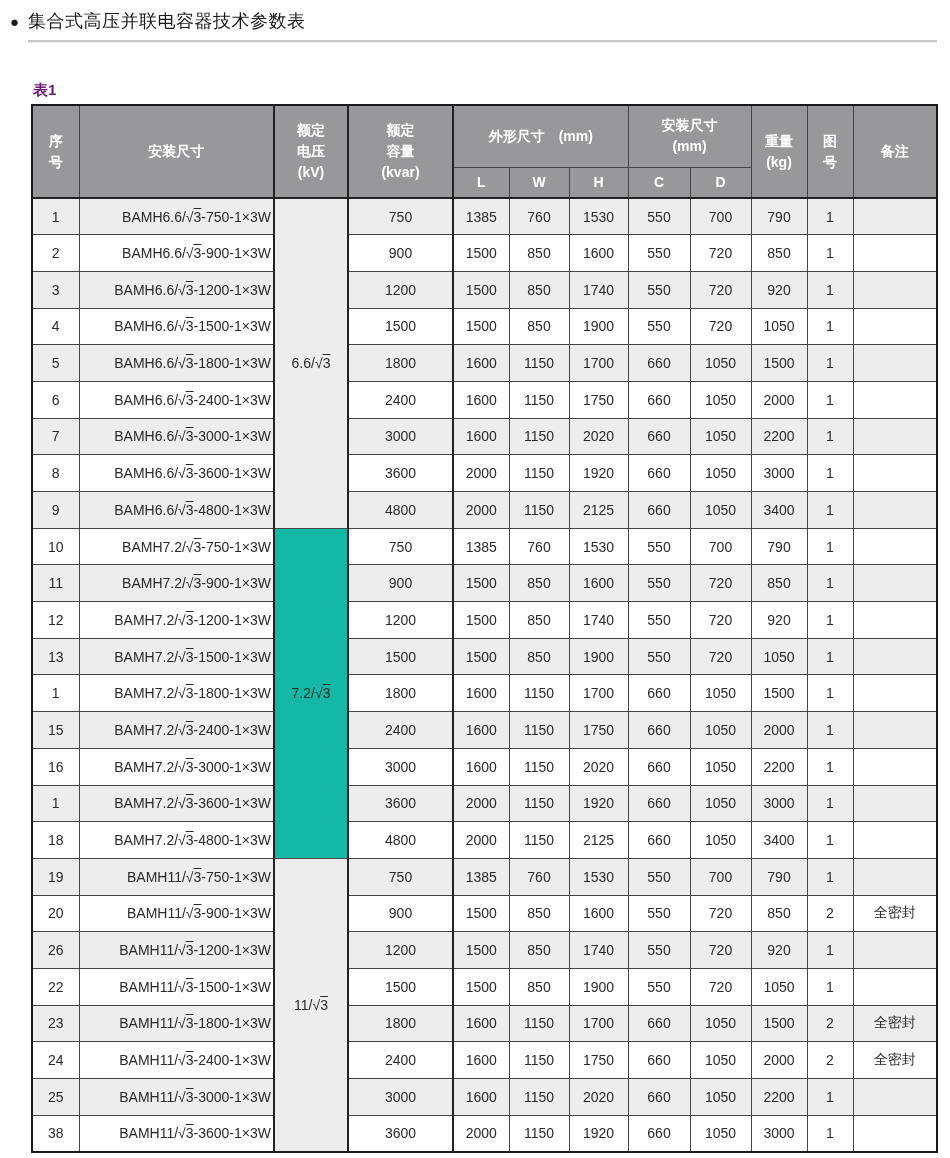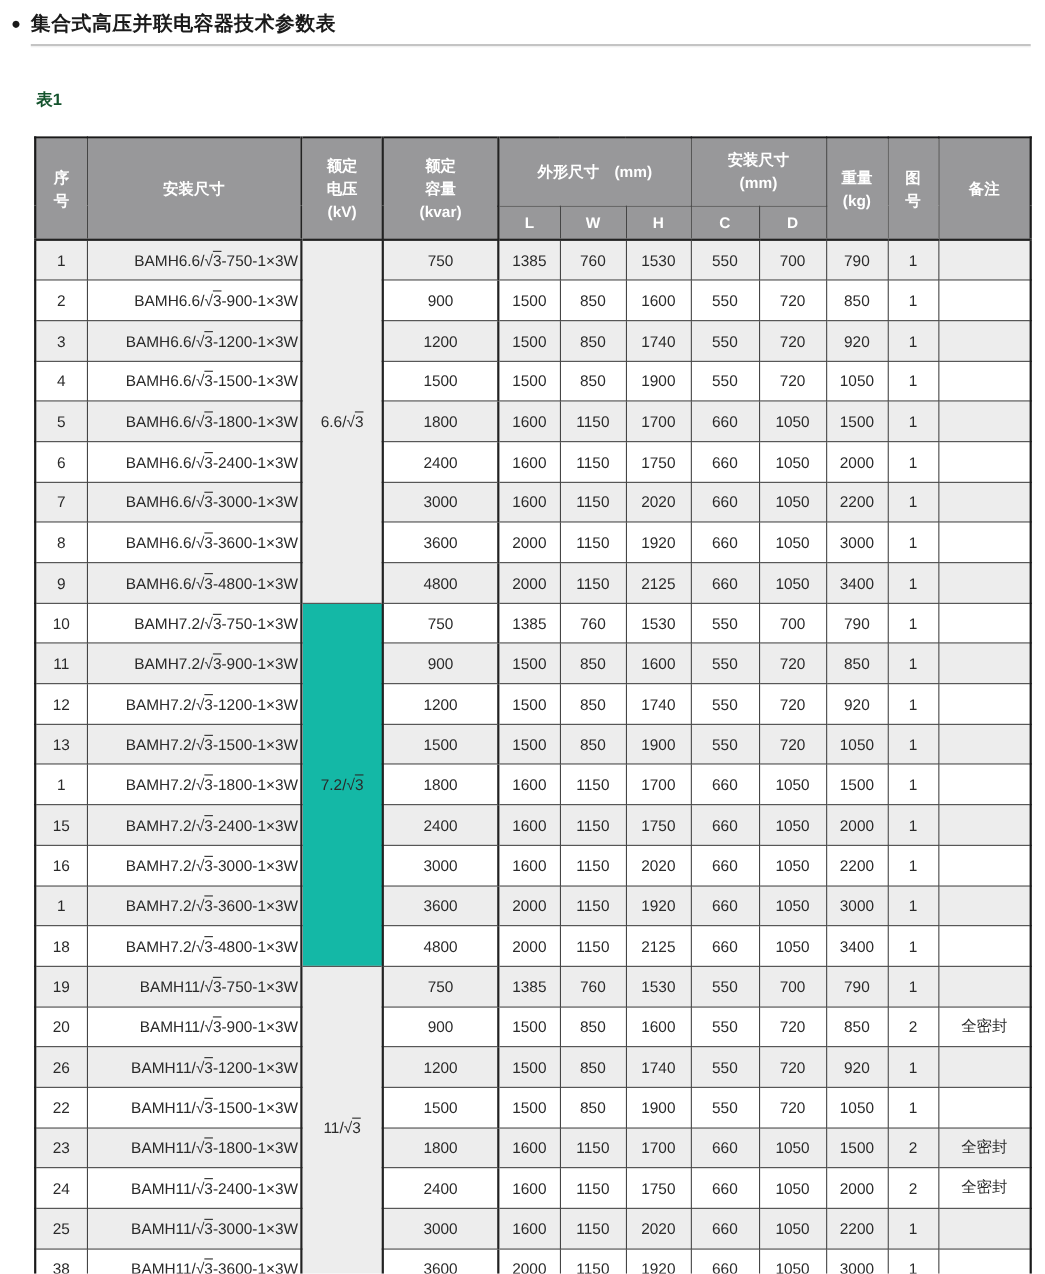--- a/index.html
+++ b/index.html
@@ -3,23 +3,23 @@
 <meta charset="utf-8">
 <style>
   html,body{margin:0;padding:0;background:#fff;}
   .page{
     width:950px;height:1158px;box-sizing:border-box;background:#ffffff;
     font-family:"Liberation Sans","DejaVu Sans",sans-serif;color:#2a2a2a;
     overflow:hidden;
   }
   .title-bar{display:flex;align-items:center;gap:9px;padding:9px 0 7px 10px;}
   .bullet{font-size:15px;color:#1a1a1a;line-height:1;}
-  .page-title{font-size:18px;font-weight:bold;color:#1a1a1a;letter-spacing:.5px;}
+  .page-title{font-size:18px;font-weight:normal;color:#1a1a1a;letter-spacing:.5px;}
   .title-rule{margin-left:28px;margin-right:13px;border-top:2px solid #c4c4c4;border-bottom:1px solid #efefef;height:0;}
-  .caption{margin:38px 0 24px 33px;font-size:15px;font-weight:bold;color:#14532d;}
+  .caption{margin:38px 0 4px 33px;font-size:15px;font-weight:bold;color:#701a75;}
   table.params{
     margin-left:31px;border-collapse:collapse;table-layout:fixed;width:905px;
     border:2px solid #1a1a1a;
   }
   .params th,.params td{
     border:1px solid #454545;text-align:center;vertical-align:middle;
     font-size:14px;padding:0 2px;box-sizing:border-box;overflow:hidden;
   }
   .params thead th{
     background:#98989a;color:#ffffff;font-weight:bold;white-space:pre-line;line-height:1.5;

